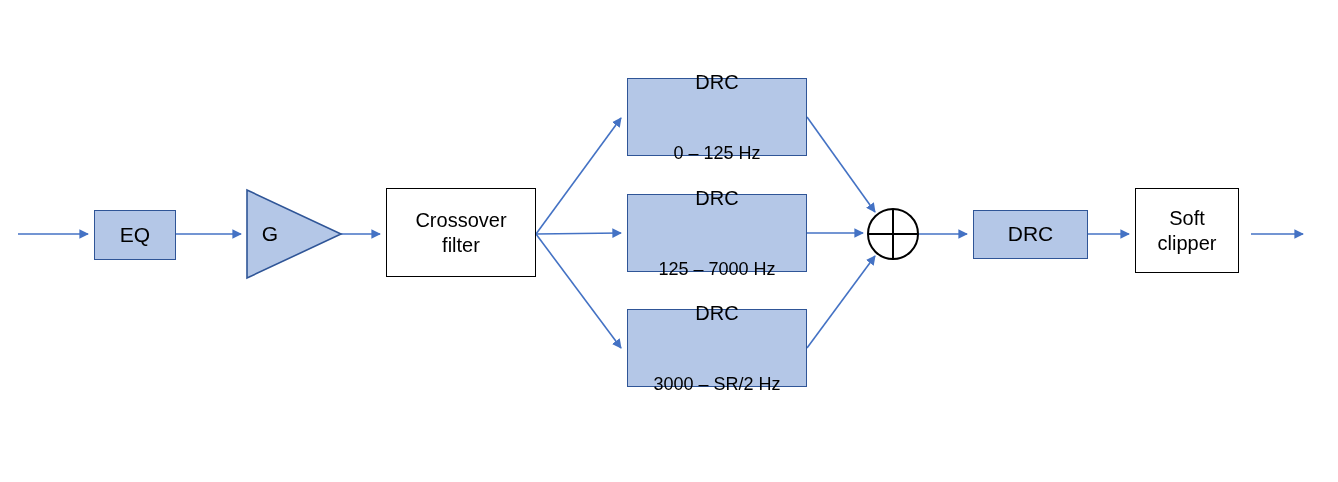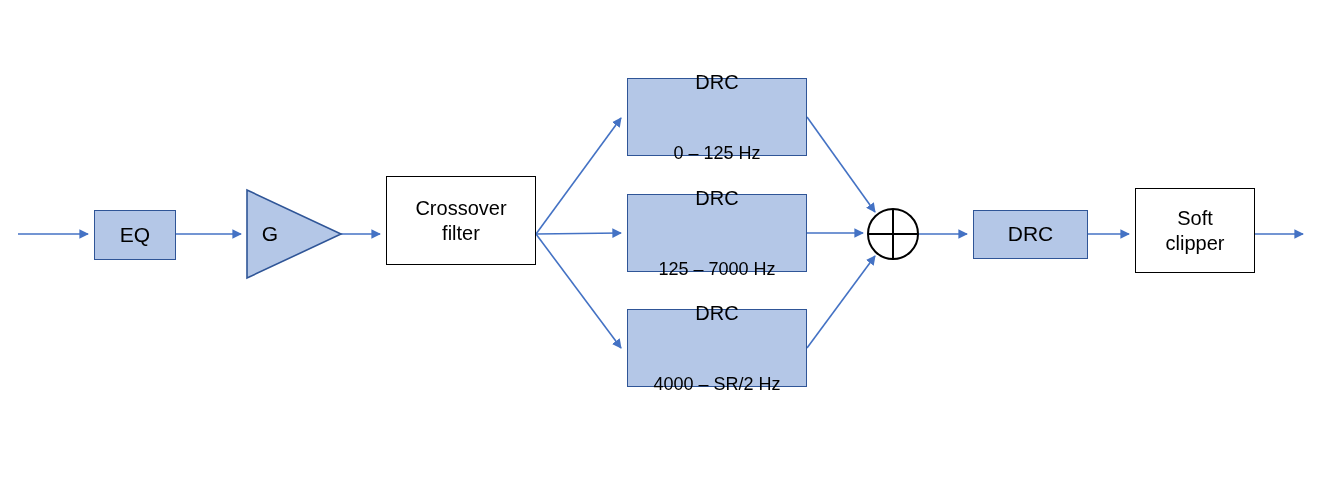--- a/index.html
+++ b/index.html
@@ -122,40 +122,40 @@
   </svg>
 
   <div class="block blue lbl" style="left:94px; top:210px; width:82px; height:50px;">
     <span>EQ</span>
   </div>
 
   <div class="gain-label">
     <span>G</span>
   </div>
 
-  <div class="block white lbl-md" style="left:386px; top:176px; width:150px; height:89px;">
+  <div class="block white lbl-md" style="left:386px; top:188px; width:150px; height:89px;">
     <span class="wrap-narrow">Crossover filter</span>
   </div>
 
   <div class="block blue" style="left:627px; top:78px; width:180px; height:78px;">
     <span class="lbl-md">DRC</span>
     <span class="sub">0 – 125 Hz</span>
   </div>
 
   <div class="block blue" style="left:627px; top:194px; width:180px; height:78px;">
     <span class="lbl-md">DRC</span>
     <span class="sub">125 – 7000 Hz</span>
   </div>
 
   <div class="block blue" style="left:627px; top:309px; width:180px; height:78px;">
     <span class="lbl-md">DRC</span>
-    <span class="sub">4000 – SR/2 Hz</span>
+    <span class="sub">3000 – SR/2 Hz</span>
   </div>
 
   <div class="block blue lbl" style="left:973px; top:210px; width:115px; height:49px;">
     <span>DRC</span>
   </div>
 
-  <div class="block white lbl-md" style="left:1135px; top:188px; width:120px; height:85px;">
+  <div class="block white lbl-md" style="left:1135px; top:188px; width:104px; height:85px;">
     <span class="wrap-xnarrow">Soft clipper</span>
   </div>
 
 </div>
 
 </body></html>

